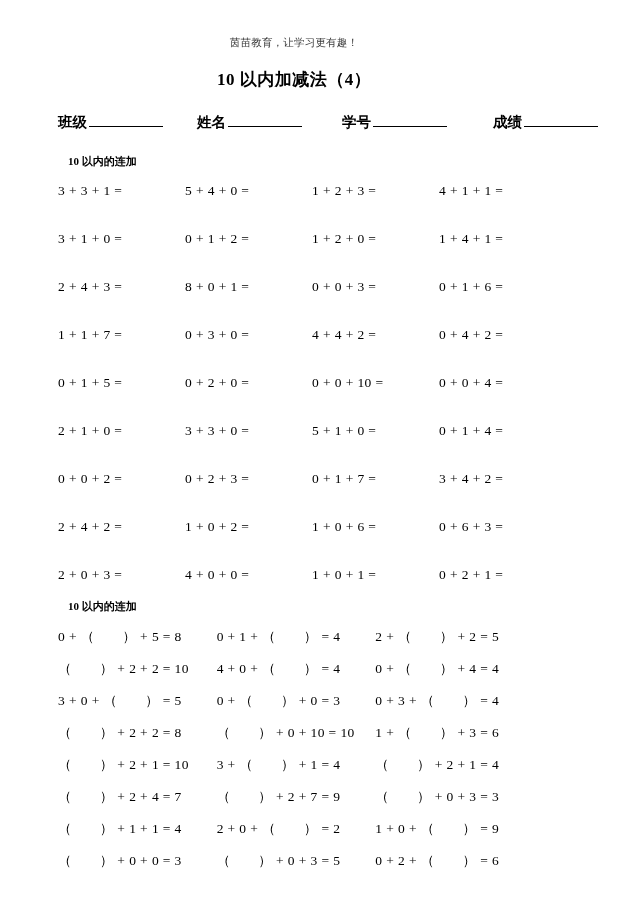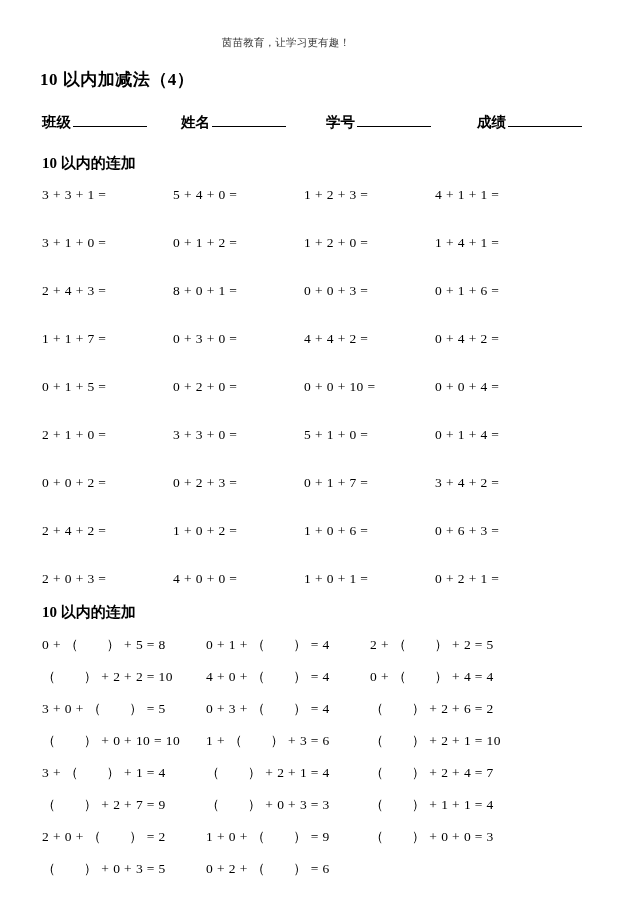--- a/index.html
+++ b/index.html
@@ -12,32 +12,33 @@
     height: 905px;
     font-family: "Liberation Serif", serif;
     color: #000000;
     position: relative;
     overflow: hidden;
   }
   .page {
     width: 576px;
     height: 905px;
     box-sizing: border-box;
-    padding: 36px 44px 20px 40px;
+    padding: 36px 44px 20px 56px;
     position: relative;
   }
   .watermark {
     text-align: center;
     font-size: 10.5px;
     color: #3a3a3a;
     font-family: "DejaVu Sans", sans-serif;
     letter-spacing: 0.2px;
     margin-bottom: 18px;
   }
   .doc-title {
+    text-align: center;
     font-size: 17px;
     font-weight: bold;
     letter-spacing: 0.5px;
     margin-bottom: 22px;
     font-family: "Liberation Serif", serif;
   }
   .info-row {
     display: flex;
     align-items: baseline;
     font-size: 14.5px;
@@ -56,23 +57,23 @@
     border-bottom: 1px solid #000;
     width: 74px;
     height: 13px;
     margin-left: 2px;
   }
   .spacer-sm { flex: 0 0 34px; }
   .spacer-md { flex: 0 0 40px; }
   .spacer-lg { flex: 0 0 46px; }
 
   .section-head {
-    font-size: 15px;
+    font-size: 11px;
     font-weight: bold;
-    margin: 4px 0 14px 2px;
+    margin: 4px 0 14px 12px;
     font-family: "Liberation Serif", serif;
   }
   .grid {
     display: grid;
     grid-template-columns: repeat(4, 1fr);
     row-gap: 12.5px;
     column-gap: 0px;
     margin-bottom: 14px;
     gap: 32px;
   }
@@ -172,22 +173,23 @@
   <div class="section-head">10 以内的连加</div>
 
   <div class="grid3">
     <div class="cell3">0 + （　　） + 5 = 8</div>
     <div class="cell3">0 + 1 + （　　） = 4</div>
     <div class="cell3">2 + （　　） + 2 = 5</div>
     <div class="cell3">（　　） + 2 + 2 = 10</div>
     <div class="cell3">4 + 0 + （　　） = 4</div>
     <div class="cell3">0 + （　　） + 4 = 4</div>
     <div class="cell3">3 + 0 + （　　） = 5</div>
+    <div class="cell3">0 + （　　） + 0 = 3</div>
     <div class="cell3">0 + 3 + （　　） = 4</div>
-    <div class="cell3">（　　） + 2 + 6 = 2</div>
+    <div class="cell3">（　　） + 2 + 2 = 8</div>
     <div class="cell3">（　　） + 0 + 10 = 10</div>
     <div class="cell3">1 + （　　） + 3 = 6</div>
     <div class="cell3">（　　） + 2 + 1 = 10</div>
     <div class="cell3">3 + （　　） + 1 = 4</div>
     <div class="cell3">（　　） + 2 + 1 = 4</div>
     <div class="cell3">（　　） + 2 + 4 = 7</div>
     <div class="cell3">（　　） + 2 + 7 = 9</div>
     <div class="cell3">（　　） + 0 + 3 = 3</div>
     <div class="cell3">（　　） + 1 + 1 = 4</div>
     <div class="cell3">2 + 0 + （　　） = 2</div>

